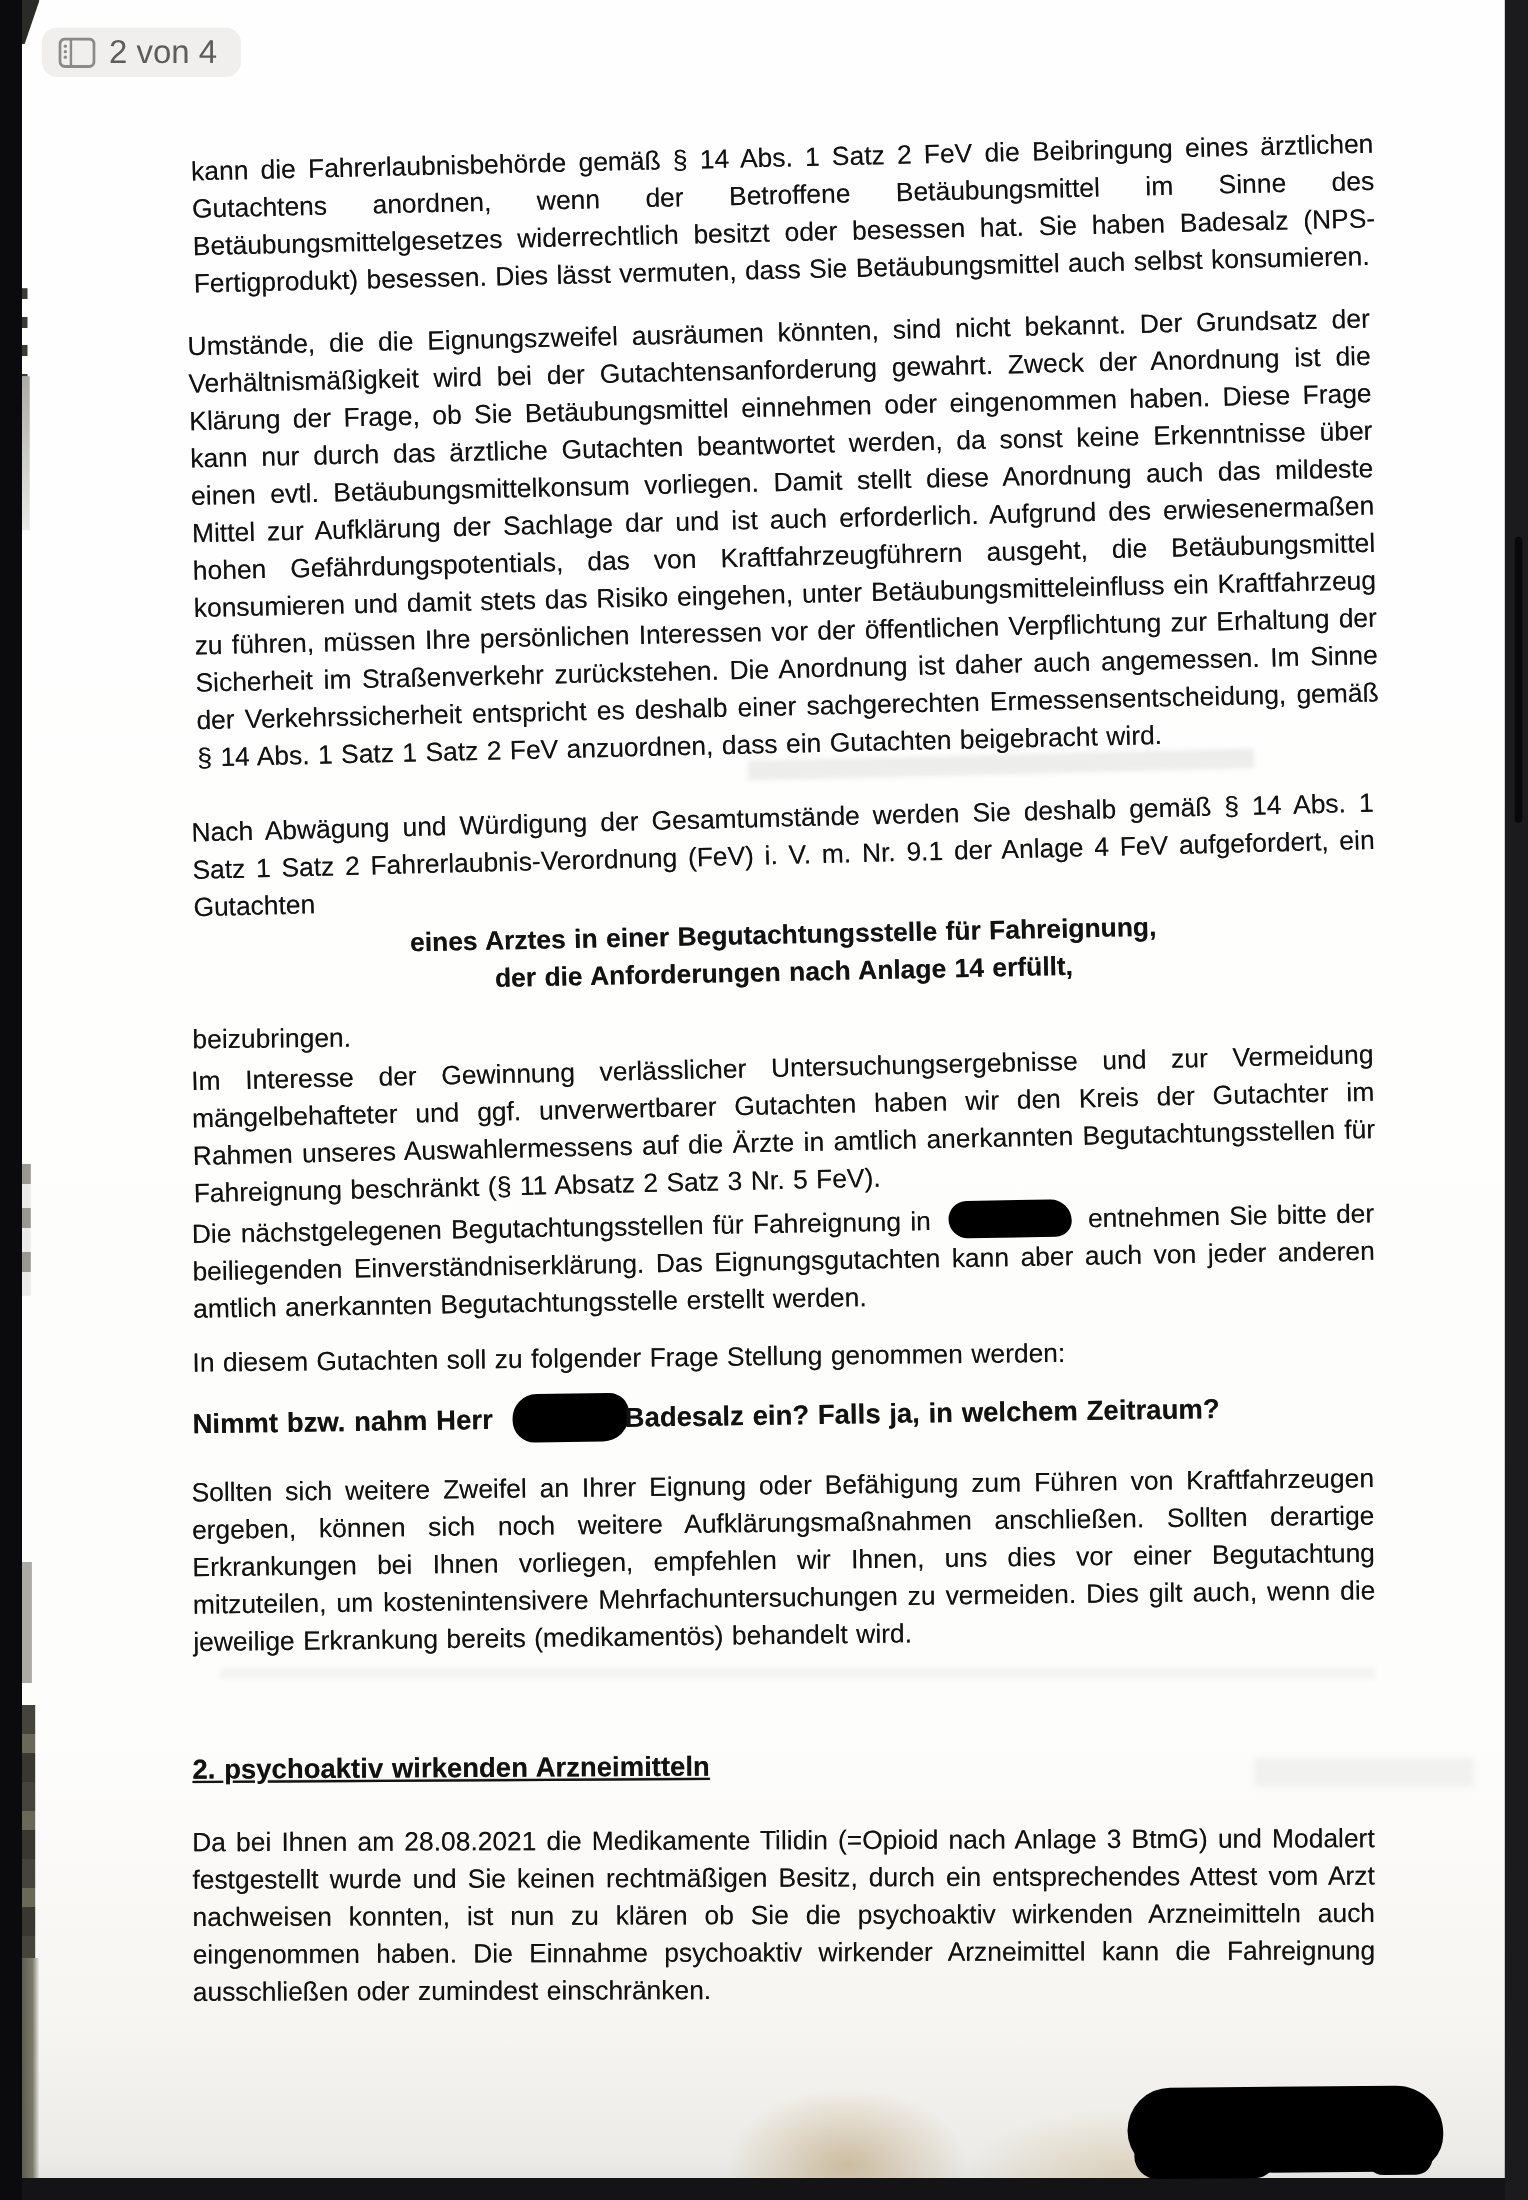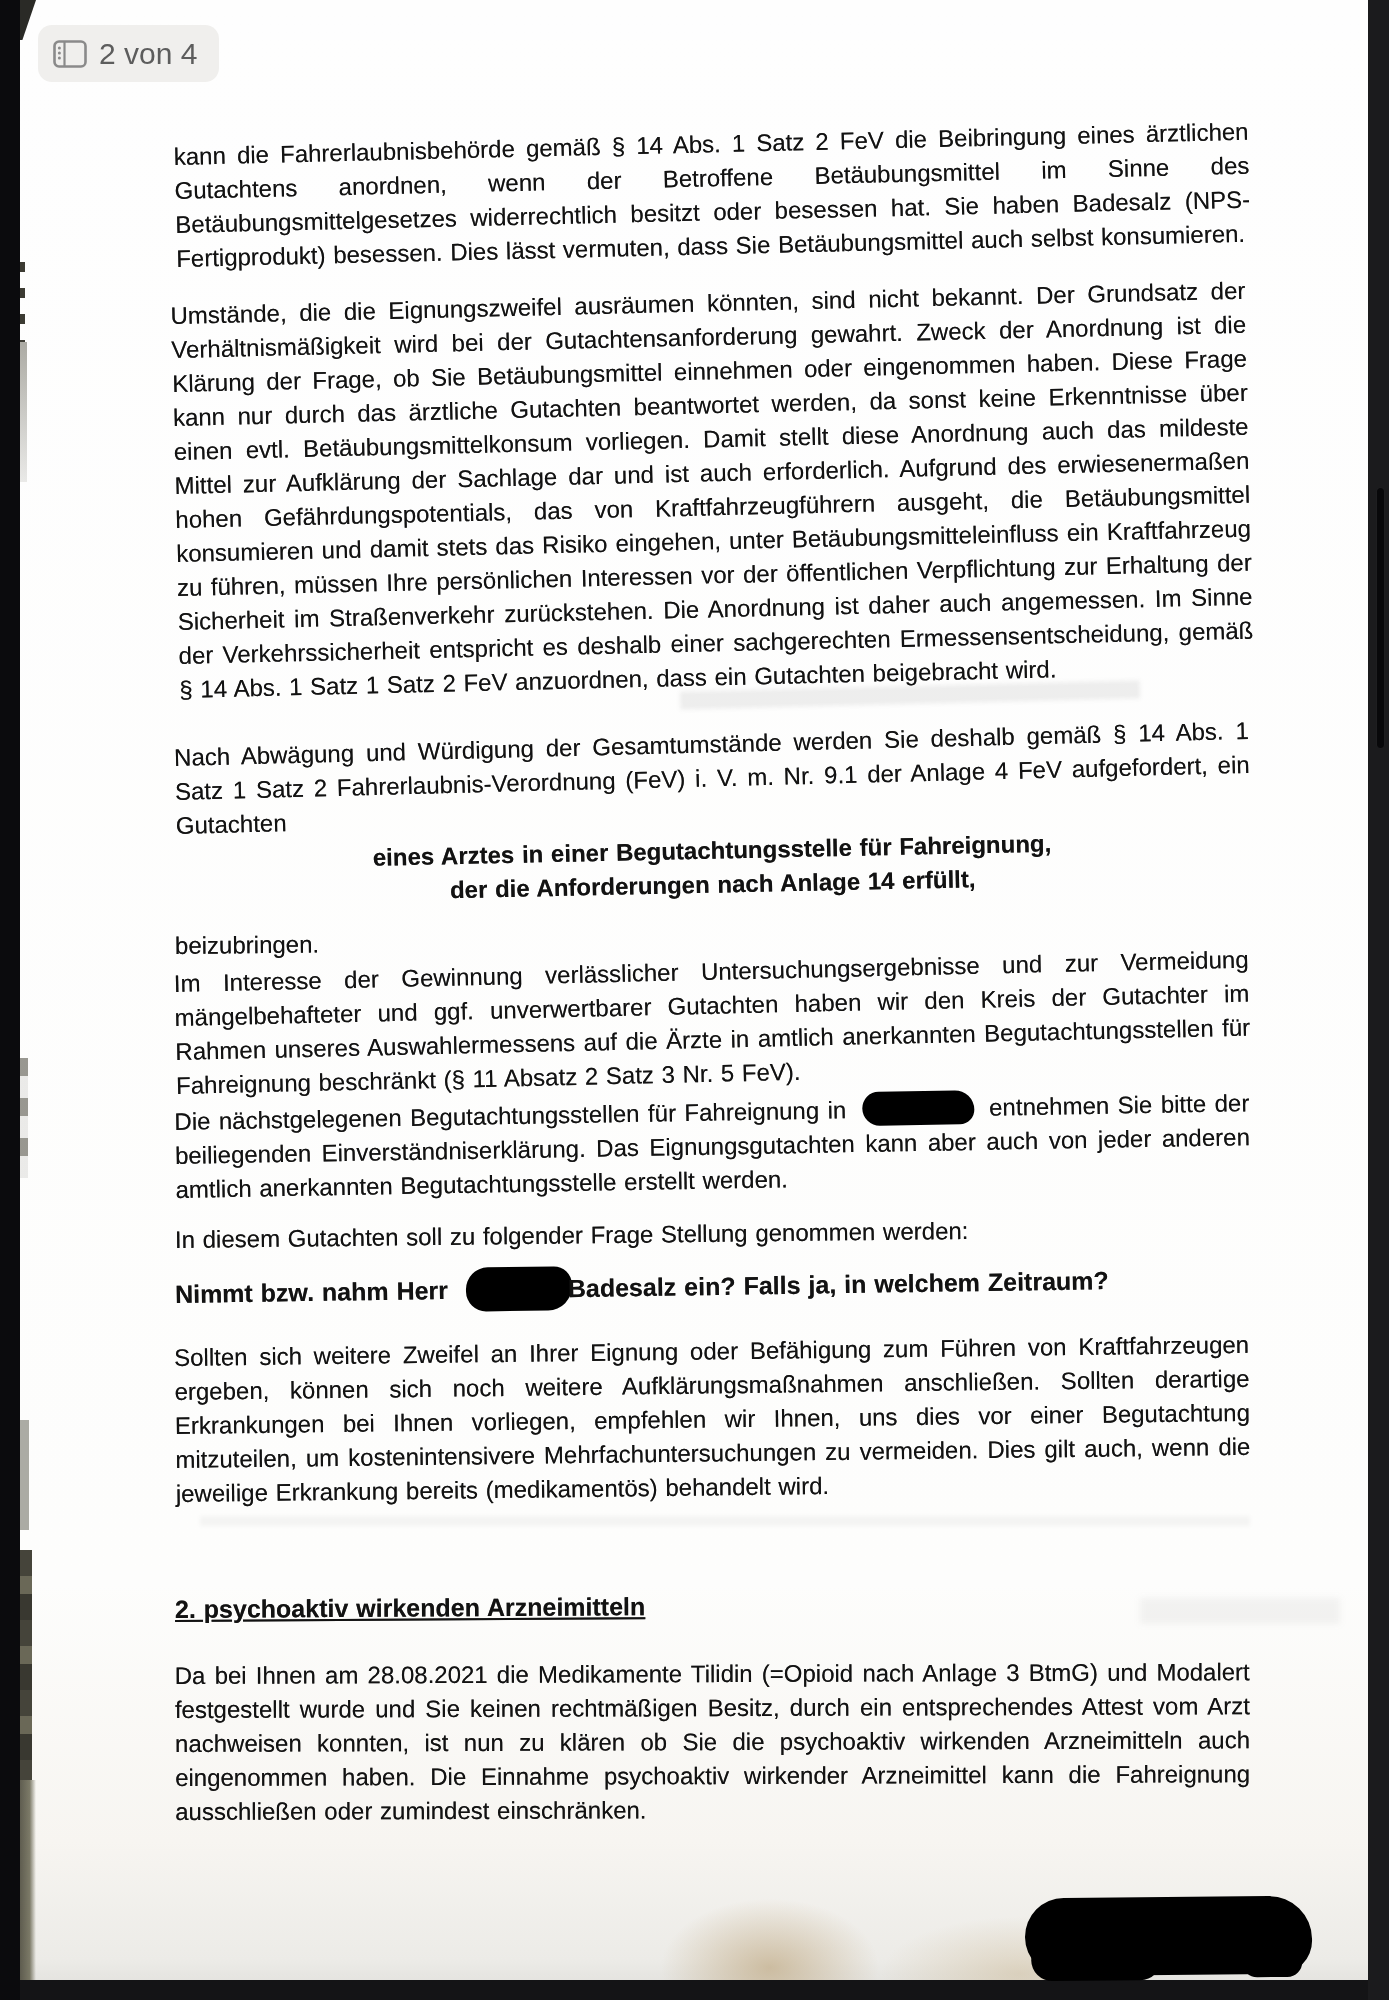--- a/index.html
+++ b/index.html
@@ -48,21 +48,21 @@
   .spkD{left:0;top:1420px;width:9px;height:110px;background:rgba(72,70,58,.45);}
   .spkE{left:0;top:1550px;width:12px;height:230px;background:repeating-linear-gradient(to bottom,#45443a 0 26px,#6a6857 26px 44px,#393830 44px 70px);}
   .spkF{left:0;top:1780px;width:16px;height:200px;background:linear-gradient(to right,#4e4c3e,#6e6c58 60%,rgba(110,108,88,0));opacity:.9;}
   .g1{left:660px;top:686px;width:460px;height:18px;background:rgba(100,100,100,.10);filter:blur(2px);transform:rotate(-1.4deg);}
   .g2{left:180px;top:1516px;width:1050px;height:10px;background:rgba(0,0,0,.035);filter:blur(2px);}
   .g3{left:1120px;top:1598px;width:200px;height:26px;background:rgba(110,110,110,.08);filter:blur(3px);}
   .sm1{left:640px;top:1898px;width:220px;height:82px;background:radial-gradient(ellipse at 50% 85%,rgba(180,152,105,.55),rgba(180,152,105,0) 70%);}
   .sm2{left:860px;top:1916px;width:280px;height:64px;background:radial-gradient(ellipse at 50% 90%,rgba(196,172,128,.38),rgba(196,172,128,0) 70%);}
   
   .badge{
-    position:absolute;left:38px;top:25px;height:57px;
+    position:absolute;left:38px;top:25px;height:45px;
     padding:0 22px 0 15px;border-radius:14px;
     background:#f0efed;display:flex;align-items:center;gap:12px;
     font-size:30px;color:#5d5d5d;cursor:pointer;
   }
   .badge svg{display:block;}
   .thumb{
     position:absolute;left:1377px;top:488px;width:7px;height:260px;
     background:#08080a;border-radius:4px;box-shadow:0 0 0 .5px rgba(255,255,255,.03);
   }
 </style>

